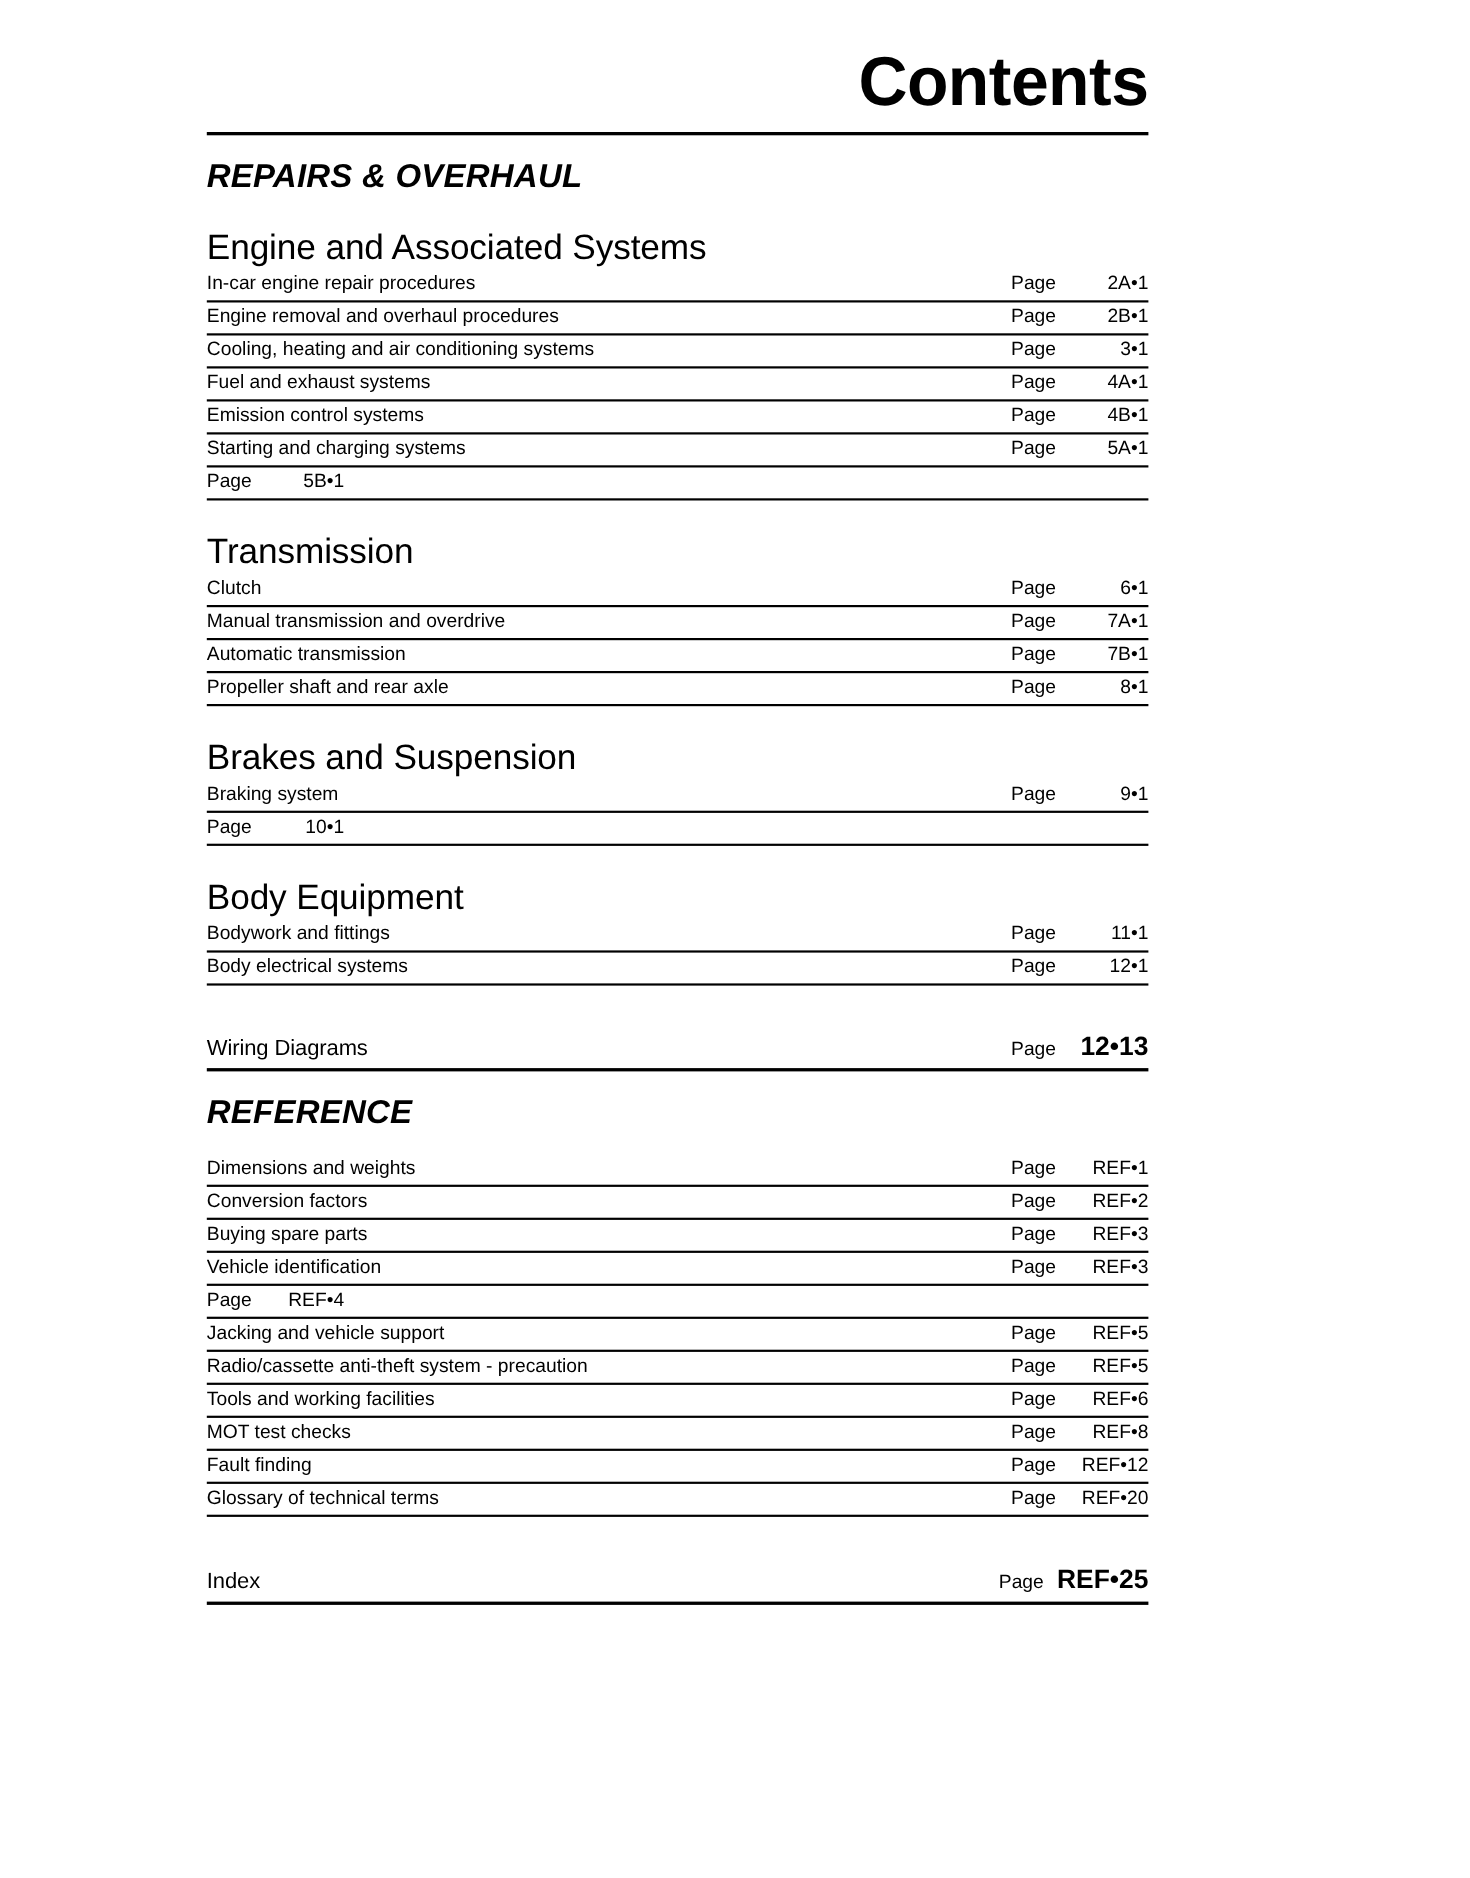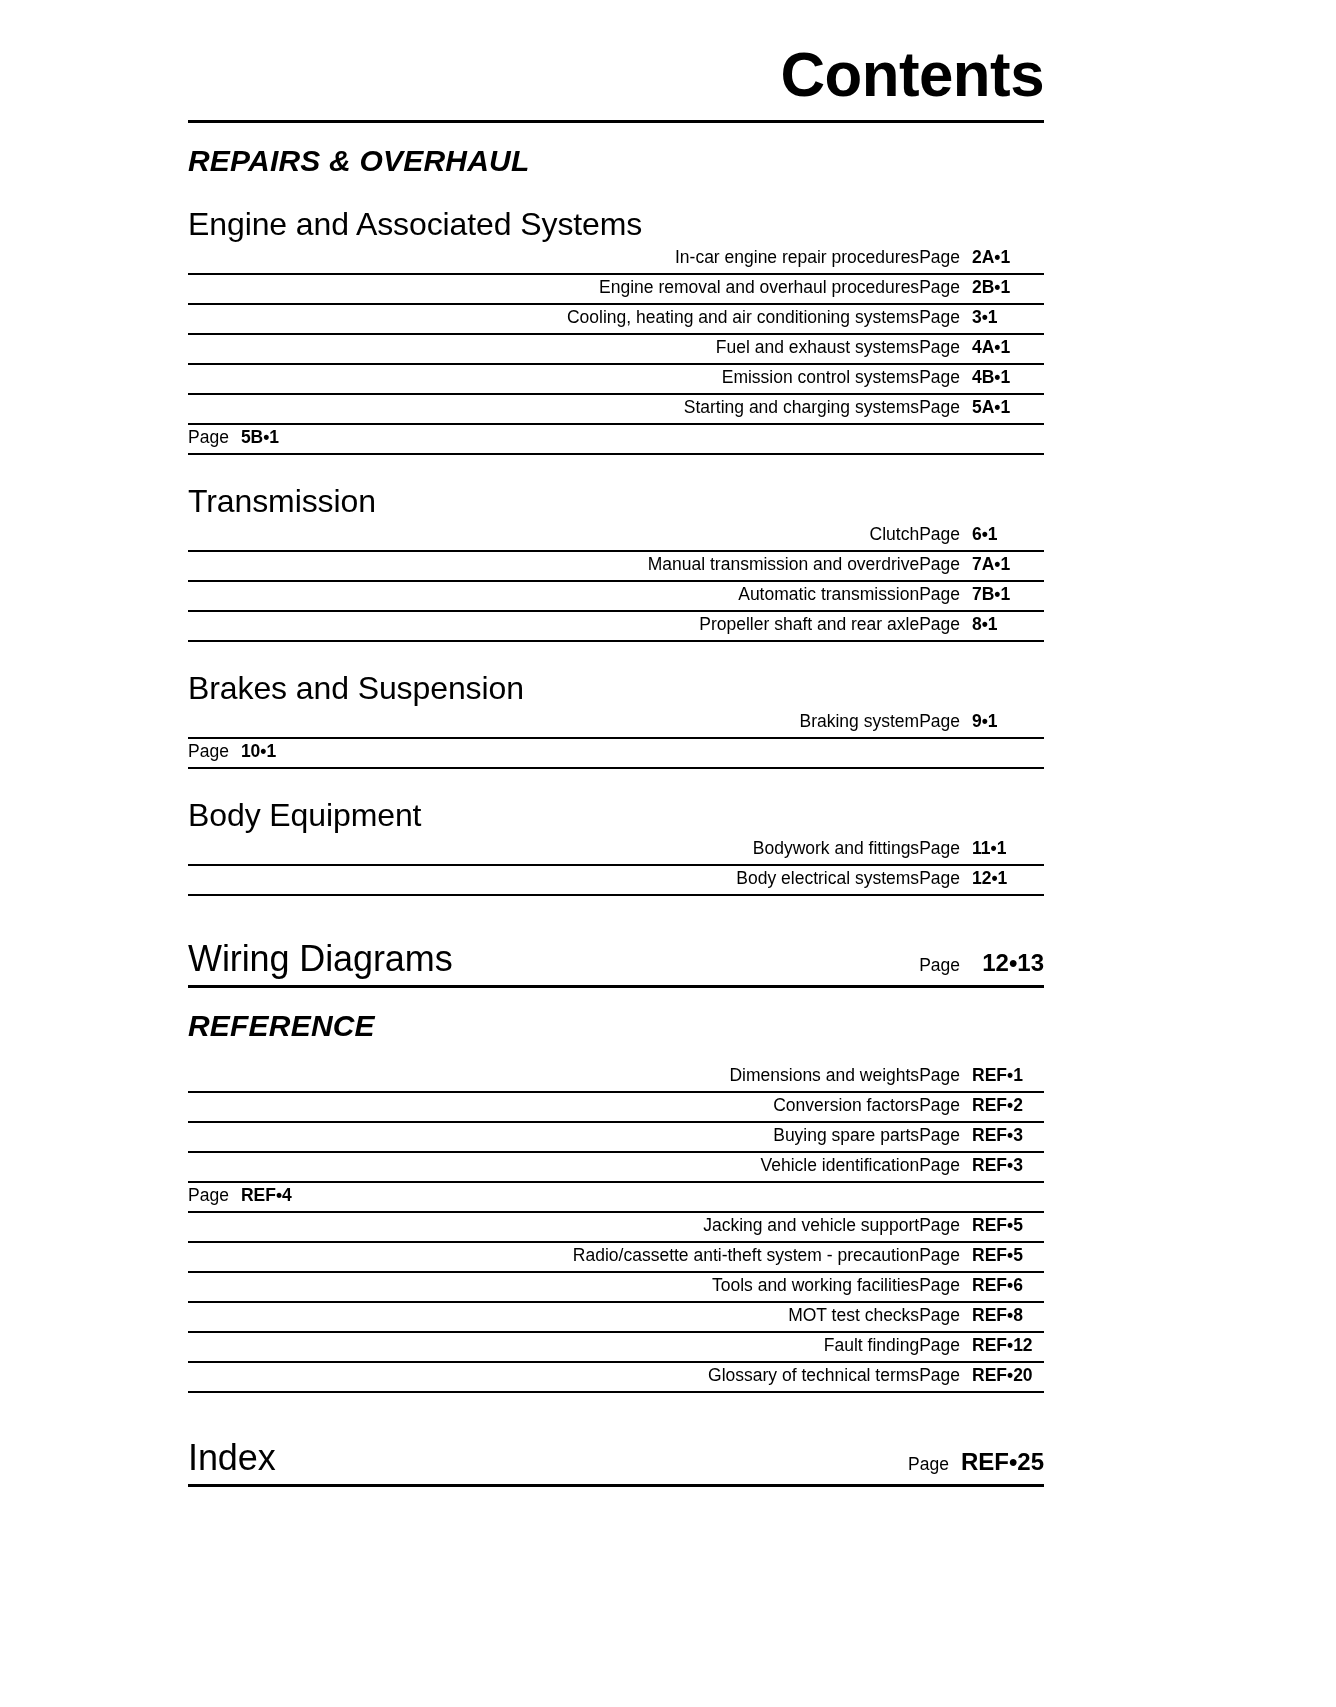--- a/index.html
+++ b/index.html
@@ -81,45 +81,45 @@
   }
   .entry:first-of-type {
     
   }
   .entry-title {
     flex: 1 1 auto;
     font-size: 17.5px;
     line-height: 1.24;
     white-space: nowrap;
     overflow: hidden;
-    text-align: right;
   }
   .entry-pagelabel {
     flex: 0 0 auto;
     font-size: 17.5px;
     text-align: right;
     padding-right: 12px;
   }
   .entry-pageref {
     flex: 0 0 auto;
     font-size: 17.5px;
-    font-weight: bold;
+    font-weight: normal;
+    text-align: right;
     min-width: 72px;
   }
 
   
   .bigrow {
     display: flex;
     align-items: baseline;
     border-bottom: 3px solid #000;
     padding-bottom: 5px;
   }
   .bigrow-title {
     flex: 1 1 auto;
-    font-size: 36px;
+    font-size: 20px;
     font-weight: normal;
     letter-spacing: -0.1px;
   }
   .bigrow-pagelabel {
     flex: 0 0 auto;
     font-size: 17.5px;
     padding-right: 12px;
   }
   .bigrow-pageref {
     flex: 0 0 auto;

